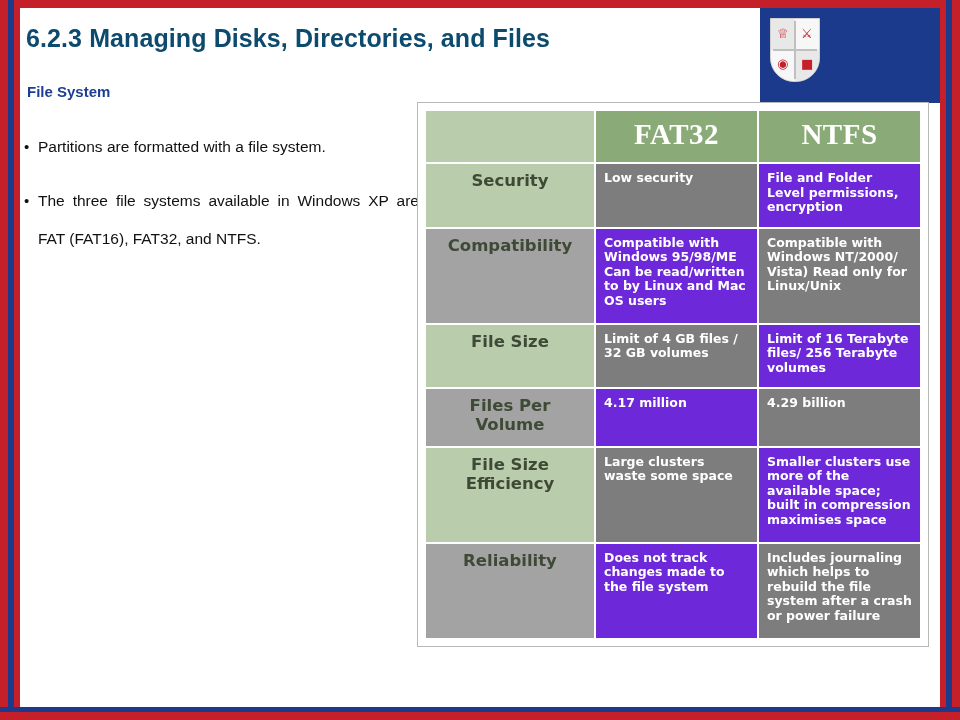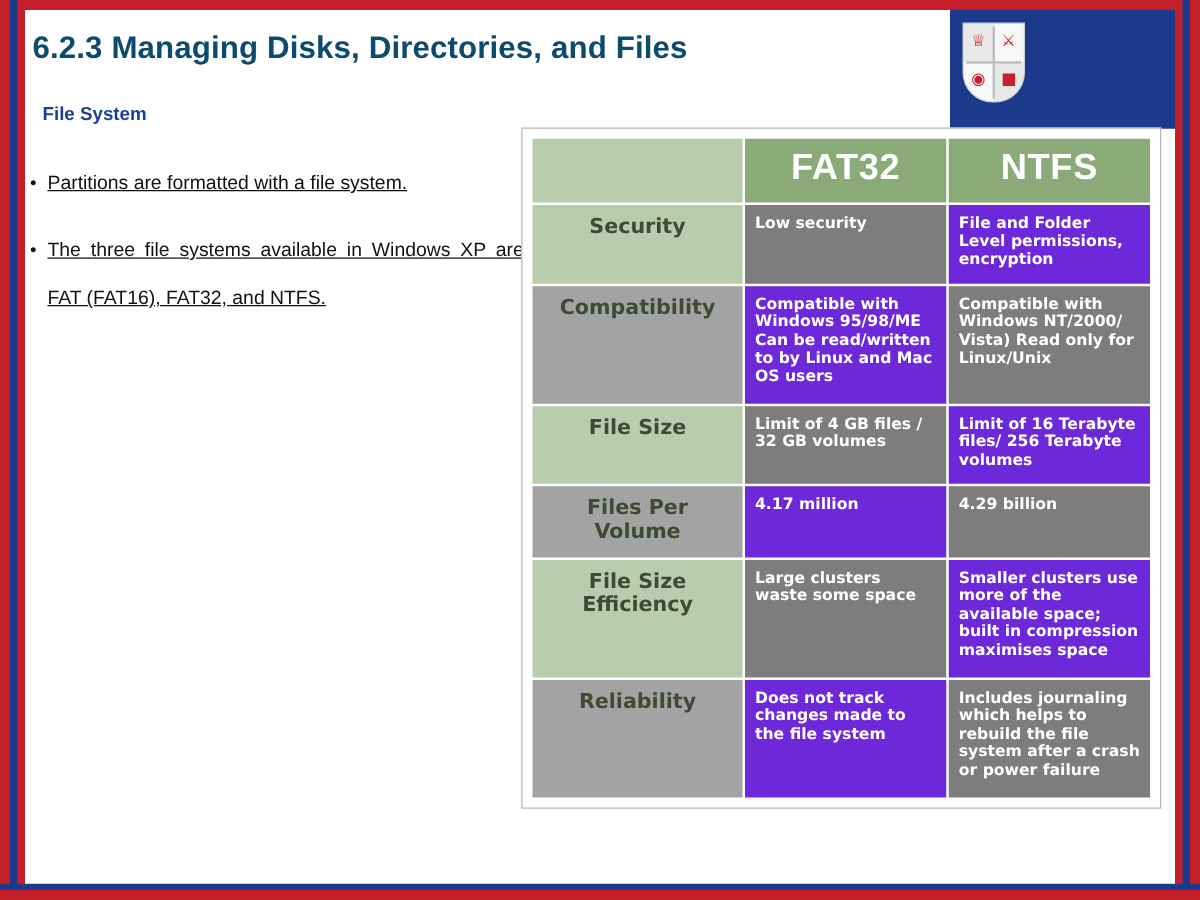--- a/index.html
+++ b/index.html
@@ -127,39 +127,38 @@
     left: 26px; top: 24px;
     width: 700px;
     font-size: 25px;
     font-weight: bold;
     color: #0c4a6e;
     letter-spacing: 0.1px;
   }
   
   .subhead {
     position: absolute;
-    left: 34px; top: 83px;
+    left: 27px; top: 83px;
     font-size: 15px;
     font-weight: bold;
     color: #1c3f94;
   }
   .bullets {
     position: absolute;
     left: 24px; top: 128px;
     width: 395px;
   }
   .bullet {
     position: relative;
     margin-bottom: 16px;
     padding-left: 14px;
     font-size: 15.5px;
     line-height: 38px;
     color: #111111;
     text-align: justify;
-    text-decoration: underline;
   }
   .bullet::before {
     content: "\2022";
     position: absolute;
     left: 0;
     top: 0;
     font-size: 15px;
     color: #111111;
   }
   .bullet.last { text-align: left; }
@@ -190,21 +189,21 @@
     width: 170px;
   }
   .hdr-fat, .hdr-ntfs {
     background: #8aab77;
     color: #ffffff;
     font-size: 29px;
     font-weight: bold;
     text-align: center;
     vertical-align: middle;
     letter-spacing: 0.5px;
-    font-family: Liberation Sans, sans-serif;
+    font-family: Liberation Serif, serif;
     padding: 4px 0 8px 0;
   }
   .row-label {
     background: #b9ccab;
     color: #3e4a36;
     font-size: 16.5px;
     font-weight: bold;
     vertical-align: middle;
     font-family: "DejaVu Sans", sans-serif;
     text-align: center;

